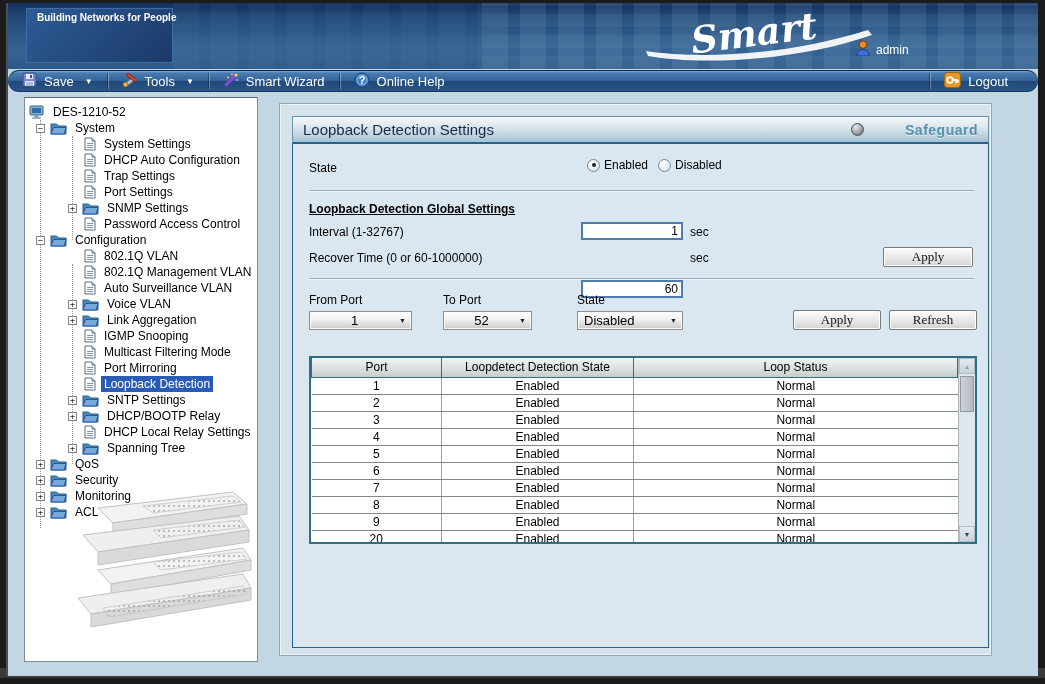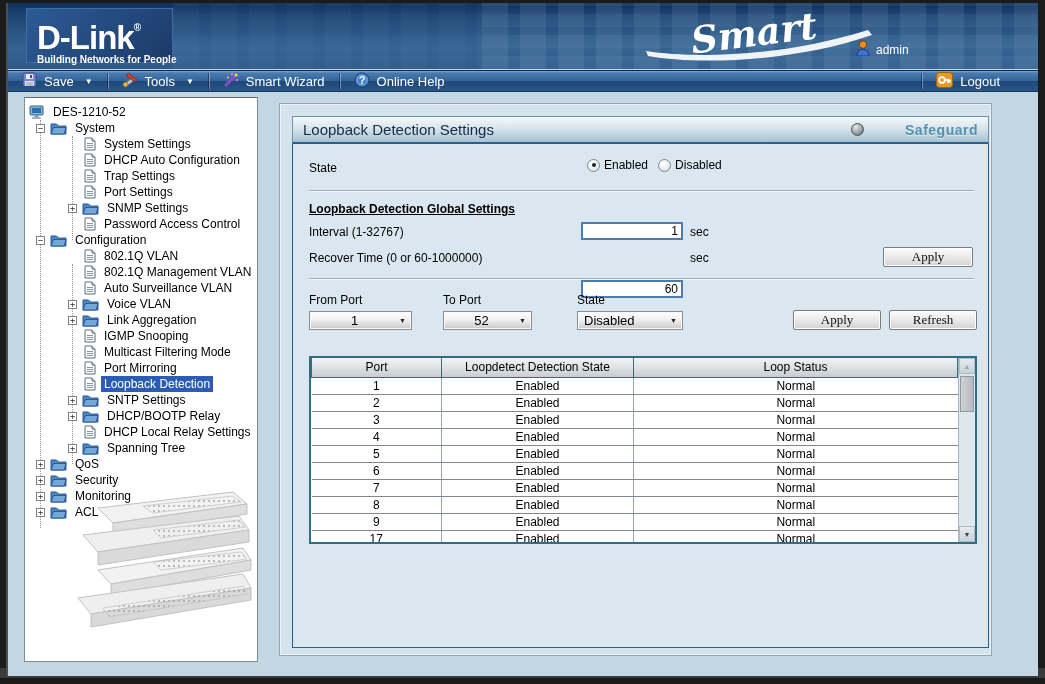--- a/index.html
+++ b/index.html
@@ -26,21 +26,21 @@
   .logo-main sup{font-size:10px;vertical-align:18px;letter-spacing:0;}
   .logo-tag{font-size:10px;font-weight:bold;white-space:nowrap;margin-top:0px;}
   .smart-logo{position:absolute;left:628px;top:2px;}
   .admin-chip{position:absolute;left:848px;top:37px;display:flex;align-items:center;gap:6px;
     color:#fff;font-size:12px;}
 
   
   .toolbar{position:absolute;left:0;top:67px;width:100%;height:22px;
     background:linear-gradient(180deg,#7fa9d2 0%,#4a7cb0 10%,#33649a 48%,#20497b 52%,#2a5586 100%);
     border-top:1px solid #0d2a52;border-bottom:1px solid #16365f;
-    display:flex;align-items:center;color:#fff;font-size:13px;}
+    display:flex;align-items:center;color:#fff;font-size:13px;border-radius:11px;}
   .tb-item{display:flex;align-items:center;gap:7px;padding:0 14px;height:100%;cursor:default;}
   .tb-sep{width:1px;height:16px;background:rgba(10,30,60,.55);box-shadow:1px 0 0 rgba(255,255,255,.35);}
   .tb-caret{font-size:8px;margin-left:4px;}
   .tb-spacer{flex:1;}
   .tb-item .lbl{white-space:nowrap;}
 
   
   .sidebar{position:absolute;left:16px;top:94px;width:234px;height:565px;background:#fff;
     border:1px solid #7f8c94;border-top-color:#5f6b72;overflow:hidden;}
   .tree{position:relative;padding-top:6px;font-size:12px;color:#000;z-index:2;}
@@ -121,21 +121,20 @@
 </head>
 <body>
 
 <div class="viewport">
   <div class="page">
 
     <div class="banner">
       <div class="pattern mid"></div>
       <div class="pattern right"></div>
       <div class="logo-box">
-        <div class="logo-main"><span>D-Link</span><sup>®</sup></div>
         <div class="logo-tag">Building Networks for People</div>
       </div>
       <div class="smart-logo">
         <svg width="250" height="60" viewBox="0 0 250 60">
           <path d="M10 46 C62 54 150 51 232 25 L236 30 C158 57 62 60 12 51 Z" fill="#ffffff" opacity="0.92"></path>
           <text x="55" y="40" font-family="'DejaVu Serif',serif" font-style="italic" font-weight="bold" font-size="37" fill="#ffffff" transform="rotate(-7 125 30)">Smart</text>
         </svg>
       </div>
       <div class="admin-chip">
         <span>
@@ -194,21 +193,21 @@
           <svg width="16" height="16" viewBox="0 0 16 16">
             <circle cx="8" cy="8" r="7" fill="#3f7fc4" stroke="#15417a"></circle>
             <circle cx="8" cy="8" r="5" fill="none" stroke="#8ab4de" stroke-width="1"></circle>
             <text x="8" y="12" text-anchor="middle" font-size="11" font-weight="bold" fill="#ffffff" font-family="'Liberation Sans',sans-serif">?</text>
           </svg>
         </span>
         <span class="lbl">Online Help</span>
       </div>
       <div class="tb-spacer"></div>
       <div class="tb-sep"></div>
-      <div class="tb-item" style="padding-right:38px;">
+      <div class="tb-item" style="padding-right:30px;">
         <span>
           <svg width="17" height="16" viewBox="0 0 17 16">
             <rect x="0.5" y="0.5" width="16" height="15" rx="3" fill="#e89a28" stroke="#9a6410"></rect>
             <circle cx="6" cy="8" r="2.8" fill="none" stroke="#ffffff" stroke-width="1.7"></circle>
             <line x1="8.6" y1="8" x2="14" y2="8" stroke="#ffffff" stroke-width="1.7"></line>
             <line x1="12" y1="8" x2="12" y2="11" stroke="#ffffff" stroke-width="1.7"></line>
             <line x1="14" y1="8" x2="14" y2="10.5" stroke="#ffffff" stroke-width="1.7"></line>
           </svg>
         </span>
         <span class="lbl">Logout</span>
@@ -643,21 +642,21 @@
                   <td>8</td>
                   <td>Enabled</td>
                   <td>Normal</td>
                 </tr>
                 <tr>
                   <td>9</td>
                   <td>Enabled</td>
                   <td>Normal</td>
                 </tr>
                 <tr>
-                  <td>17</td>
+                  <td>20</td>
                   <td>Enabled</td>
                   <td>Normal</td>
                 </tr>
               </tbody>
           </table>
           <div class="vscroll">
             <div class="vs-btn vs-up">▲</div>
             <div class="vs-thumb"></div>
             <div class="vs-btn vs-down">▼</div>
           </div>

